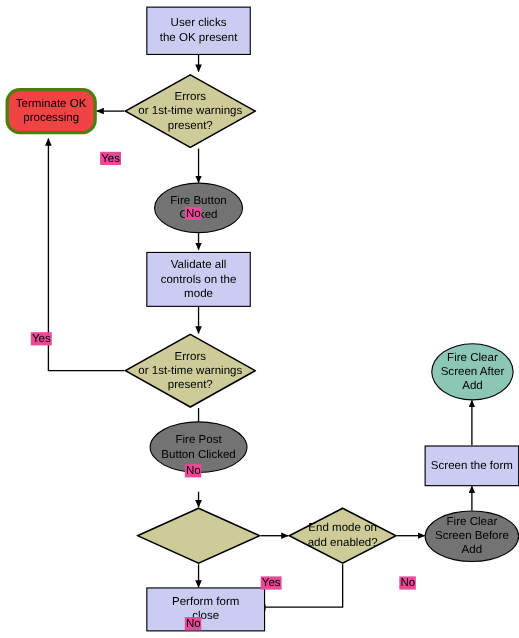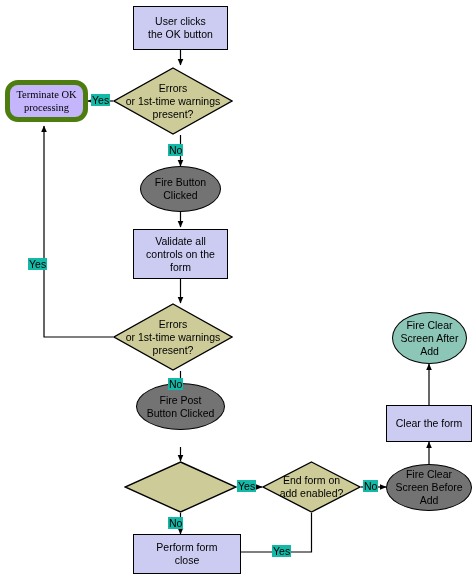--- a/index.html
+++ b/index.html
@@ -43,24 +43,23 @@
     box-sizing: border-box;
     white-space: pre-line;
   }
   
   .node.process {
     background: #ccccf2;
     border: 1px solid #000000;
   }
   
   .node.terminator {
-    background: #c4b5fd;
-    border: 5px solid #4d7c0f;
+    background: #ef4444;
+    border: 3px solid #4d7c0f;
     border-radius: 13px;
-    font-family: Liberation Serif, serif;
   }
   
   .node.event {
     background: #737373;
     border: 1px solid #000000;
     border-radius: 50%;
   }
   .node.event.green {
     background: #8cc6b6;
   }
@@ -79,24 +78,25 @@
   }
   .node.decision .label {
     position: relative;
     z-index: 1;
   }
   .edge-label {
     position: absolute;
     font-size: 10.5px;
     line-height: 12px;
     color: #000000;
-    background: #14b8a6;
+    background: #ec4899;
     padding: 0 1px;
     white-space: nowrap;
     z-index: 4;
+    margin-top: 44px;
   }
 </style>
 </head>
 <body>
 
 <div id="flowchart-canvas">
 
   <svg class="edges" viewBox="0 0 472 580">
     <defs>
       <marker id="arrow" markerWidth="8" markerHeight="8" refX="6.4" refY="3" orient="auto" markerUnits="userSpaceOnUse">
@@ -130,21 +130,21 @@
       <polyline points="311.5,513 311.5,552 235,552" marker-end="url(#arrow)"></polyline>
 
       <line x1="429" y1="464" x2="429" y2="442" marker-end="url(#arrow)"></line>
 
       <line x1="429" y1="405" x2="429" y2="364" marker-end="url(#arrow)"></line>
     </g>
   </svg>
 
   <div class="node process" style="left:133px; top:6px; width:95px; height:44px;">
     <span class="label">User clicks
-the OK button</span>
+the OK present</span>
   </div>
 
   <div class="node decision" style="left:113px; top:67px; width:120px; height:68px;">
     <svg class="diamond-shape" viewBox="0 0 120 68" preserveAspectRatio="none">
       <polygon points="60,1 119,34 60,67 1,34" fill="#cdcc99" stroke="#000000" stroke-width="1.4"></polygon>
     </svg>
     <span class="label">Errors
 or 1st-time warnings
 present?</span>
   </div>
@@ -155,21 +155,21 @@
   </div>
 
   <div class="node event" style="left:140px; top:166px; width:81px; height:46px;">
     <span class="label">Fire Button
 Clicked</span>
   </div>
 
   <div class="node process" style="left:133px; top:229px; width:95px; height:50px;">
     <span class="label">Validate all
 controls on the
-form</span>
+mode</span>
   </div>
 
   <div class="node decision" style="left:113px; top:303px; width:120px; height:68px;">
     <svg class="diamond-shape" viewBox="0 0 120 68" preserveAspectRatio="none">
       <polygon points="60,1 119,34 60,67 1,34" fill="#cdcc99" stroke="#000000" stroke-width="1.4"></polygon>
     </svg>
     <span class="label">Errors
 or 1st-time warnings
 present?</span>
   </div>
@@ -182,32 +182,32 @@
   <div class="node decision" style="left:124px; top:461px; width:113px; height:52px;">
     <svg class="diamond-shape" viewBox="0 0 113 52" preserveAspectRatio="none">
       <polygon points="56.5,1 112,26 56.5,51 1,26" fill="#cdcc99" stroke="#000000" stroke-width="1.4"></polygon>
     </svg>
   </div>
 
   <div class="node decision" style="left:262px; top:461px; width:99px; height:52px;">
     <svg class="diamond-shape" viewBox="0 0 99 52" preserveAspectRatio="none">
       <polygon points="49.5,1 98,26 49.5,51 1,26" fill="#cdcc99" stroke="#000000" stroke-width="1.4"></polygon>
     </svg>
-    <span class="label">End form on
+    <span class="label">End mode on
 add enabled?</span>
   </div>
 
   <div class="node event" style="left:386px; top:464px; width:86px; height:47px;">
     <span class="label">Fire Clear
 Screen Before
 Add</span>
   </div>
 
   <div class="node process" style="left:386px; top:405px; width:86px; height:37px;">
-    <span class="label">Clear the form</span>
+    <span class="label">Screen the form</span>
   </div>
 
   <div class="node event green" style="left:392px; top:312px; width:75px; height:52px;">
     <span class="label">Fire Clear
 Screen After
 Add</span>
   </div>
 
   <div class="node process" style="left:133px; top:534px; width:108px; height:40px;">
     <span class="label">Perform form

